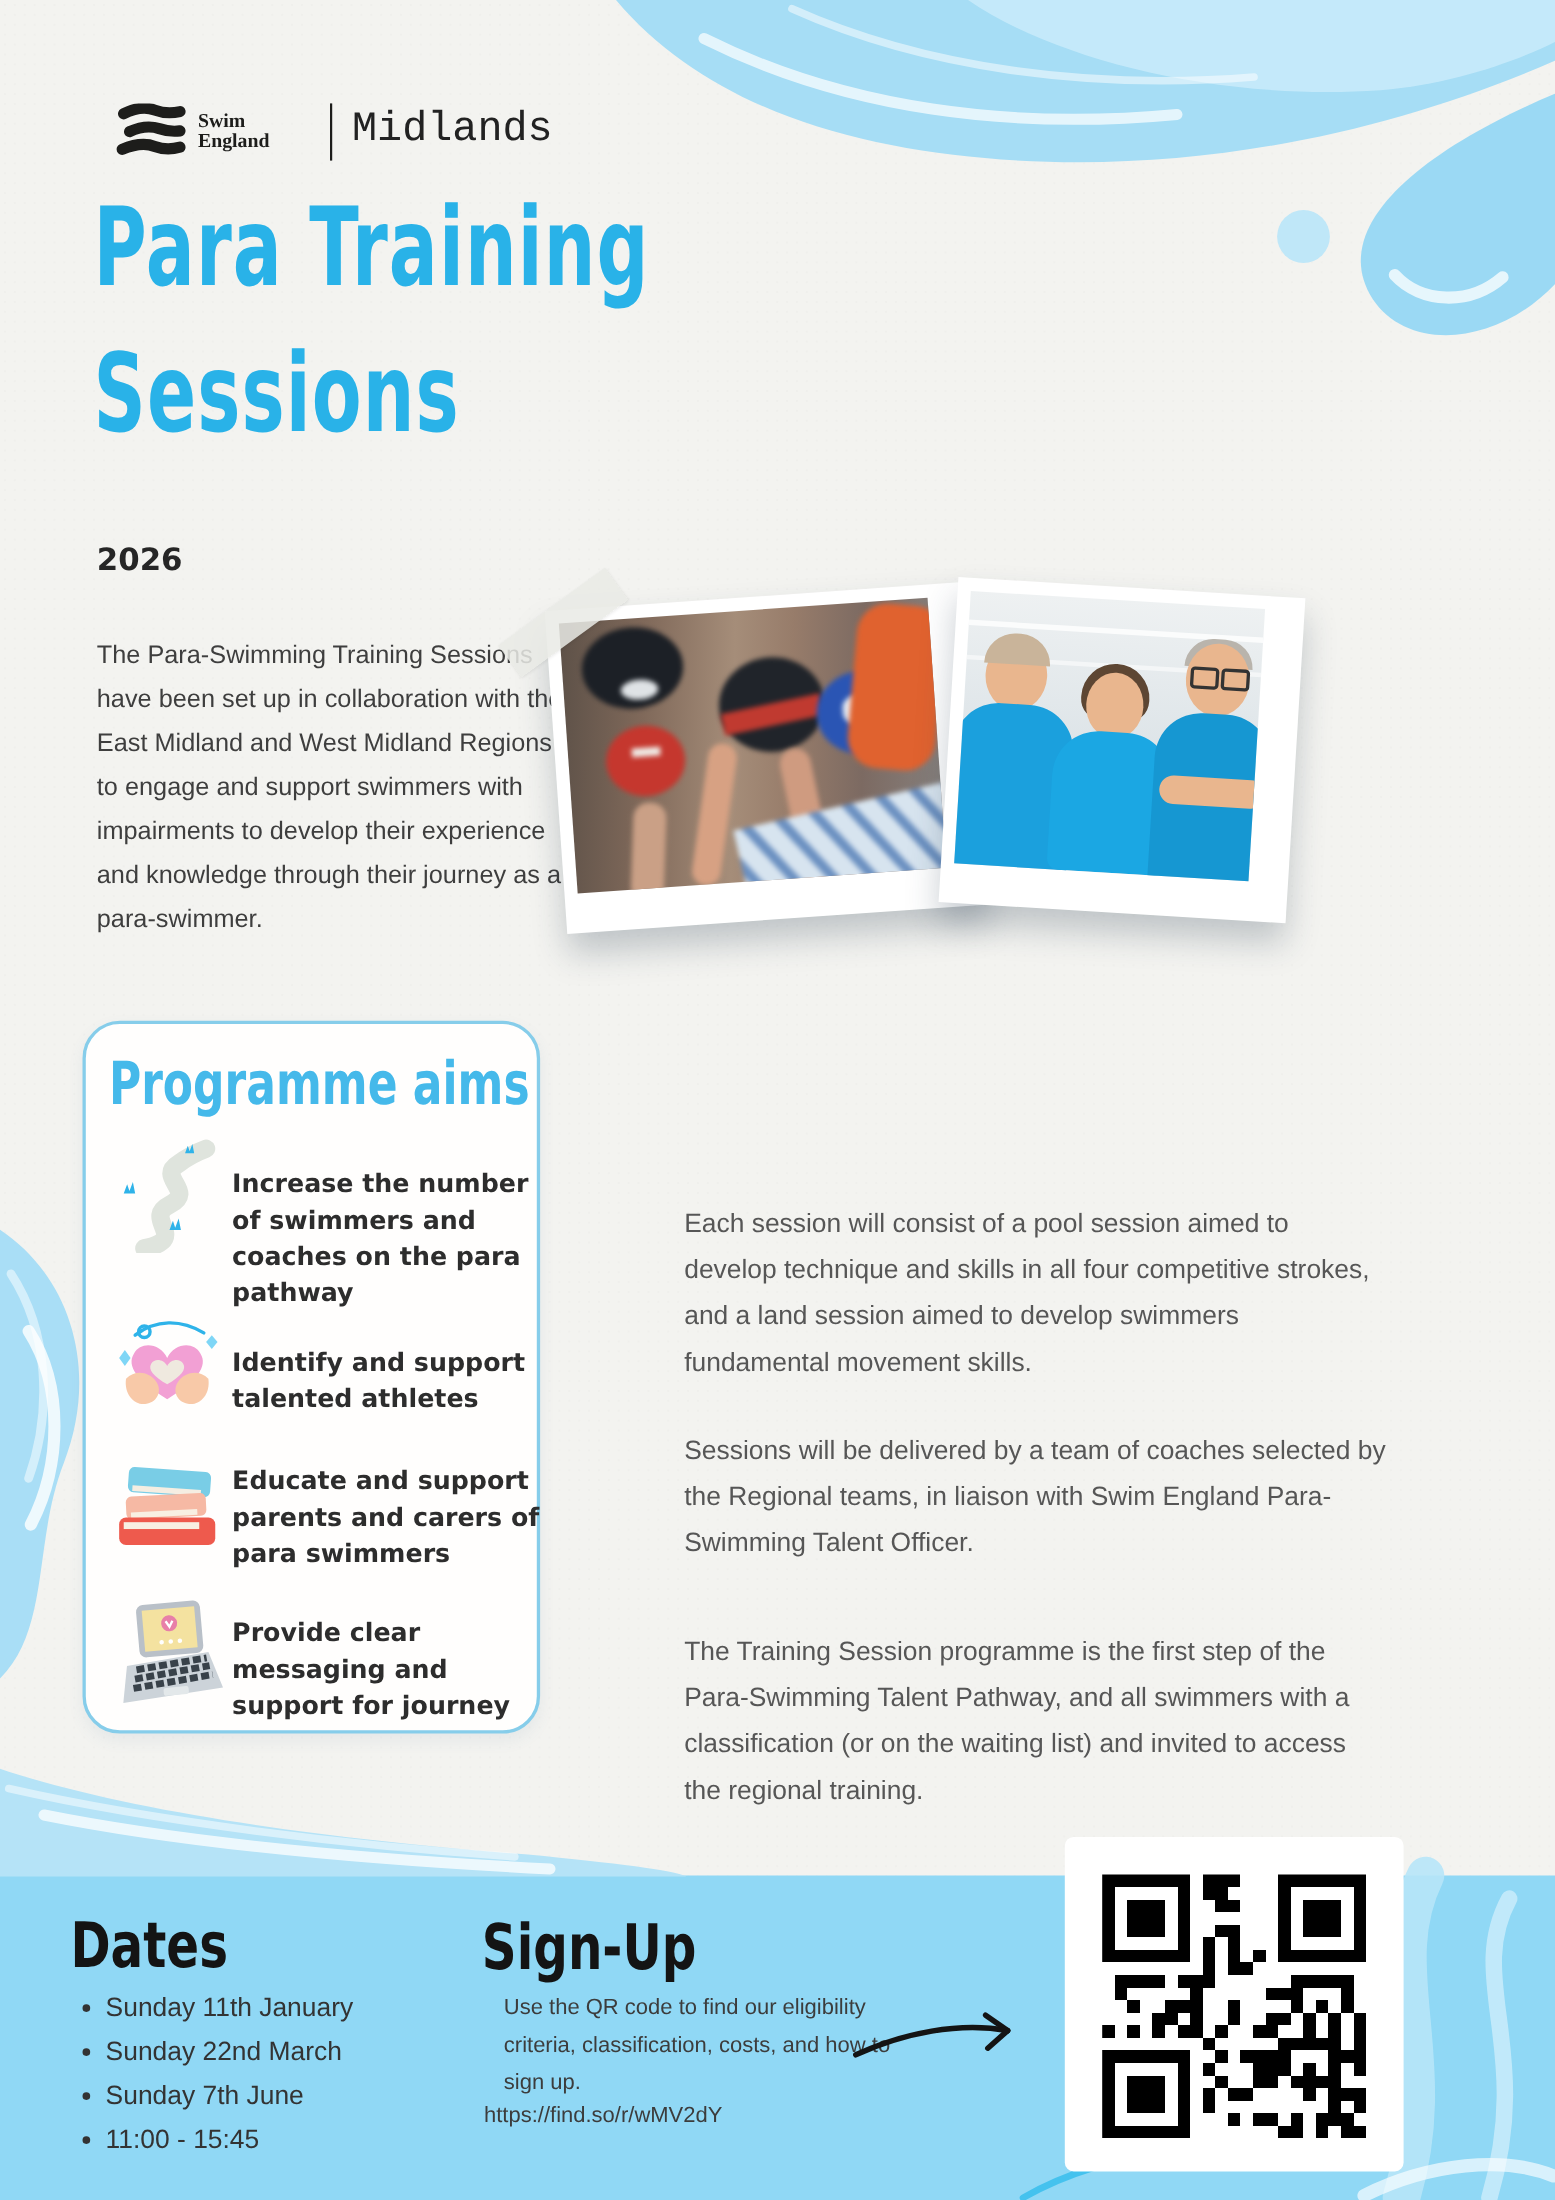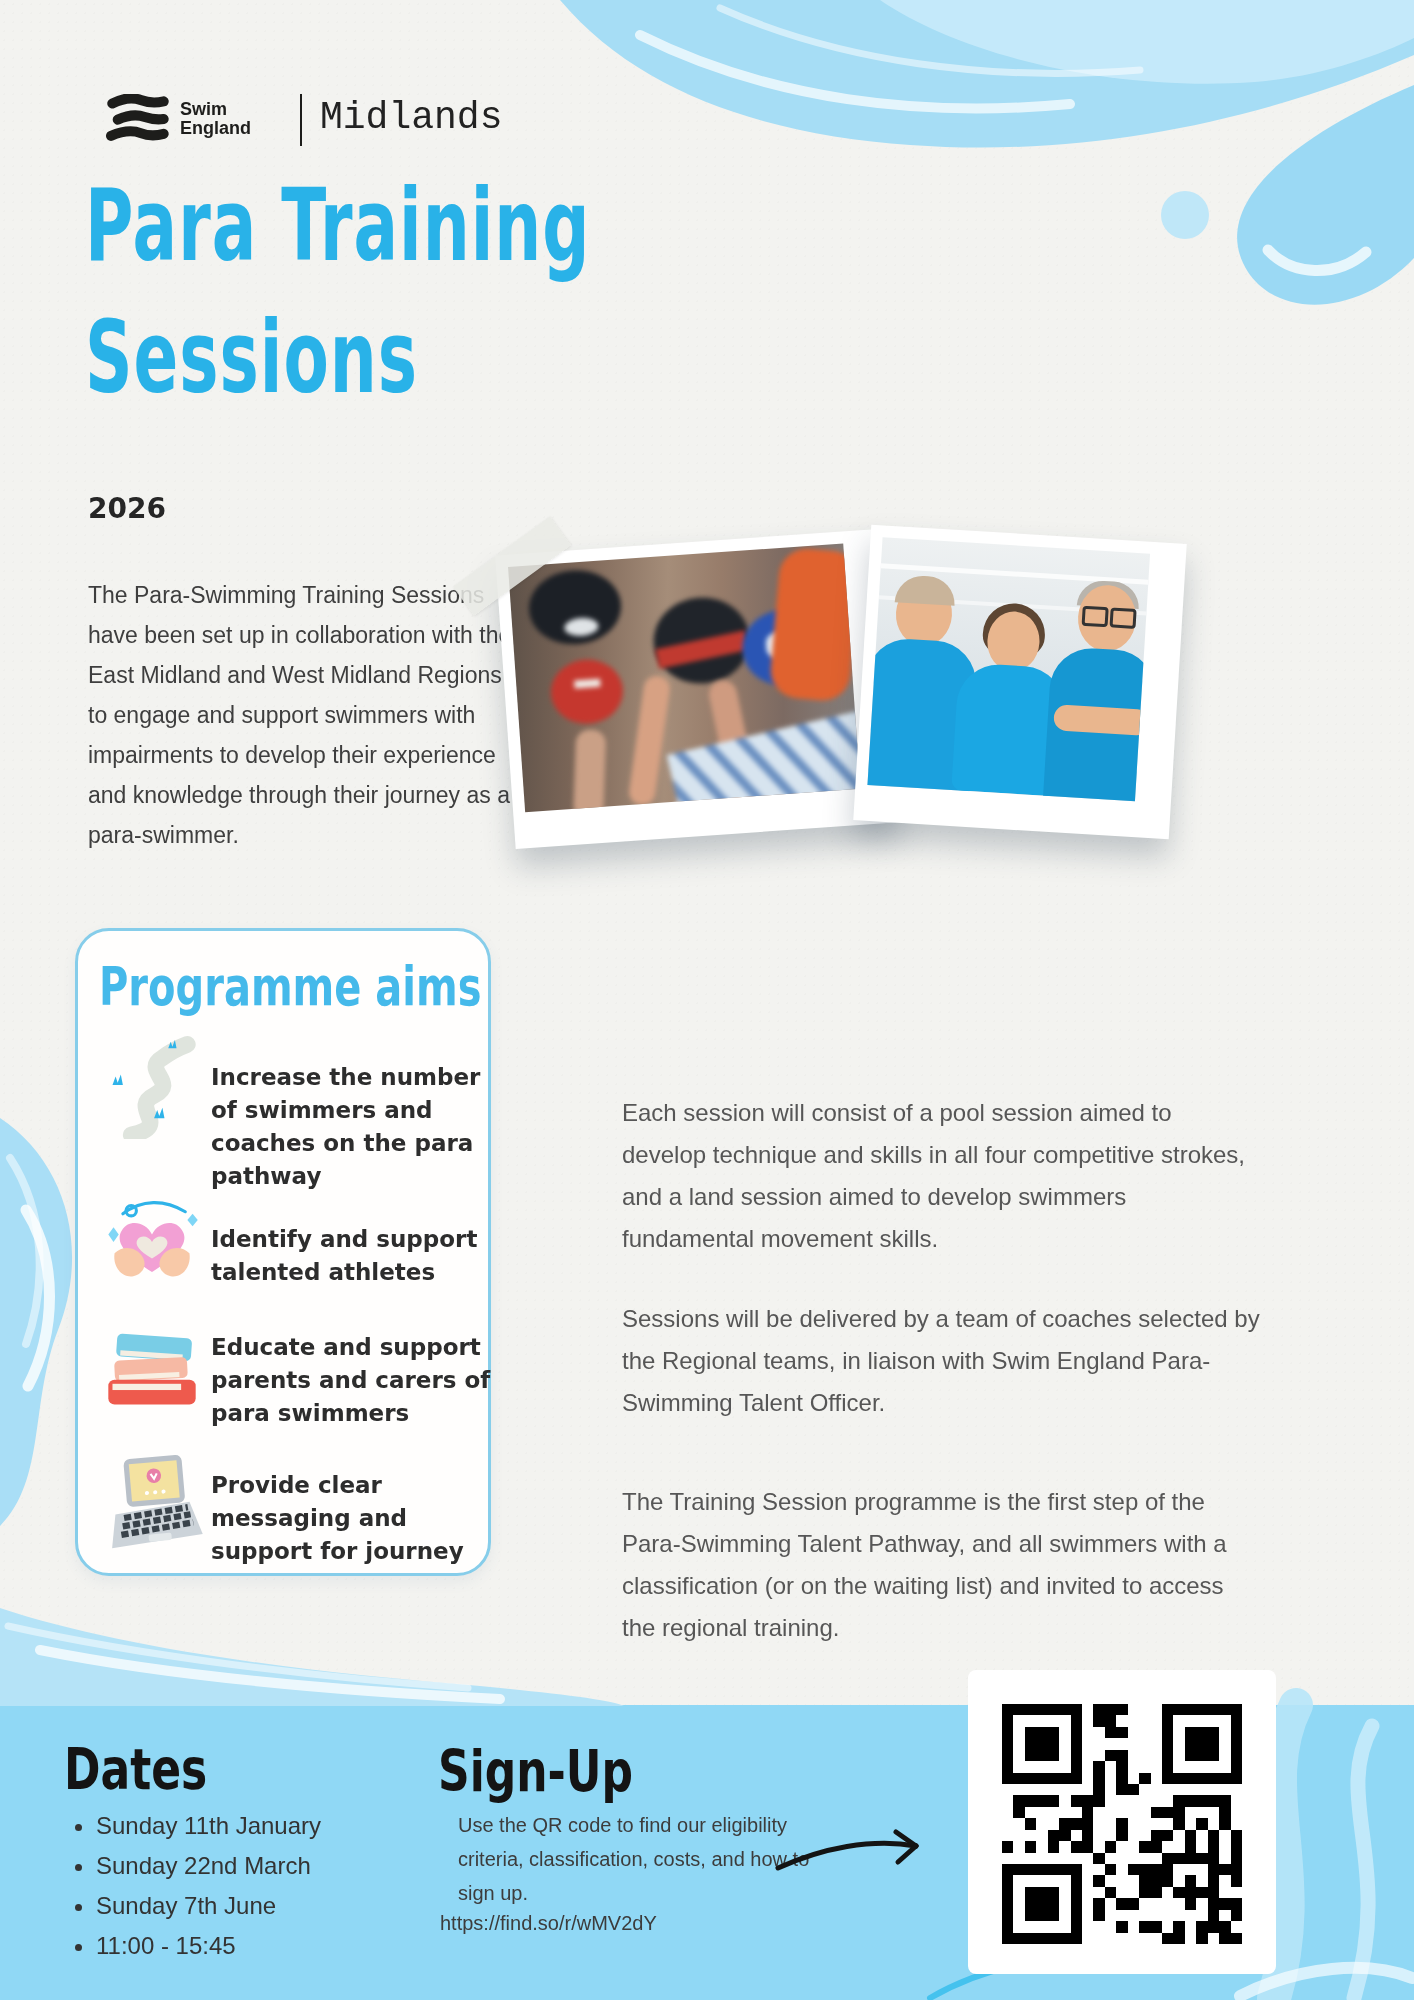--- a/index.html
+++ b/index.html
@@ -10,21 +10,21 @@
   .abs{position:absolute;}
   .decor{position:absolute;left:0;top:0;width:1414px;height:2000px;pointer-events:none;}
   .z1{z-index:1}.z2{z-index:2}.z3{z-index:3}.z4{z-index:4}.z5{z-index:5}
 
   
   .marker{font-family:"DejaVu Sans",sans-serif;font-weight:800;transform-origin:left top;white-space:nowrap;}
   .title-line{font-size:66px;color:#29b2e8;transform:scaleY(1.5);letter-spacing:1px;}
   .aims-heading{font-size:40px;color:#45b9ea;transform:scaleY(1.35);}
   .black-heading{font-size:44px;color:#141414;transform:scaleY(1.3);}
 
-  .logo-text{font-size:18px;font-weight:700;color:#1d1d1b;line-height:19px;font-family:Liberation Sans, sans-serif;}
+  .logo-text{font-size:18px;font-weight:700;color:#1d1d1b;line-height:19px;font-family:Liberation Serif, serif;}
   .region-text{font-size:38px;font-weight:400;color:#222;font-family:Liberation Mono, monospace;}
 
   .year{font-size:28px;font-weight:800;color:#262626;font-family:"DejaVu Sans",sans-serif;}
   .intro{width:432px;font-size:23px;line-height:40px;color:#3e3e3e;}
   .bodypar{width:640px;font-size:24px;line-height:42px;color:#565656;}
 
   .card{position:absolute;left:75px;top:928px;width:410px;height:642px;background:#fffefd;
         border:3px solid #86cdea;border-radius:34px;box-shadow:0 6px 14px rgba(80,120,150,0.08);}
   .aim-text{position:absolute;left:133px;width:300px;font-size:23px;line-height:33px;font-weight:700;color:#2d2d2d;font-family:"DejaVu Sans",sans-serif;}
   .aim-icon{position:absolute;left:22px;width:104px;height:104px;}

